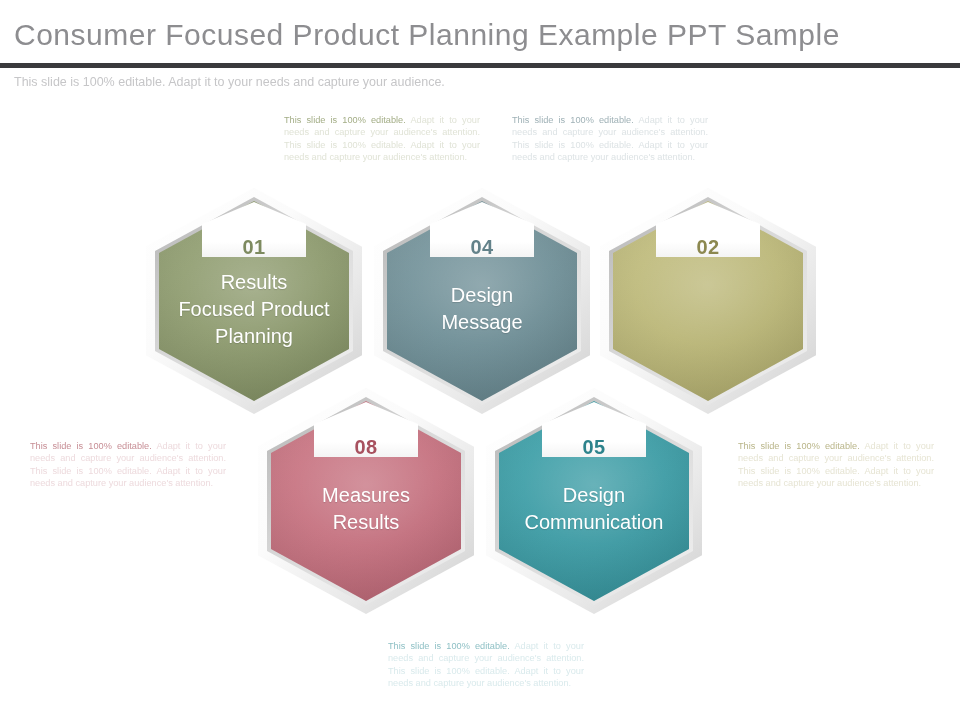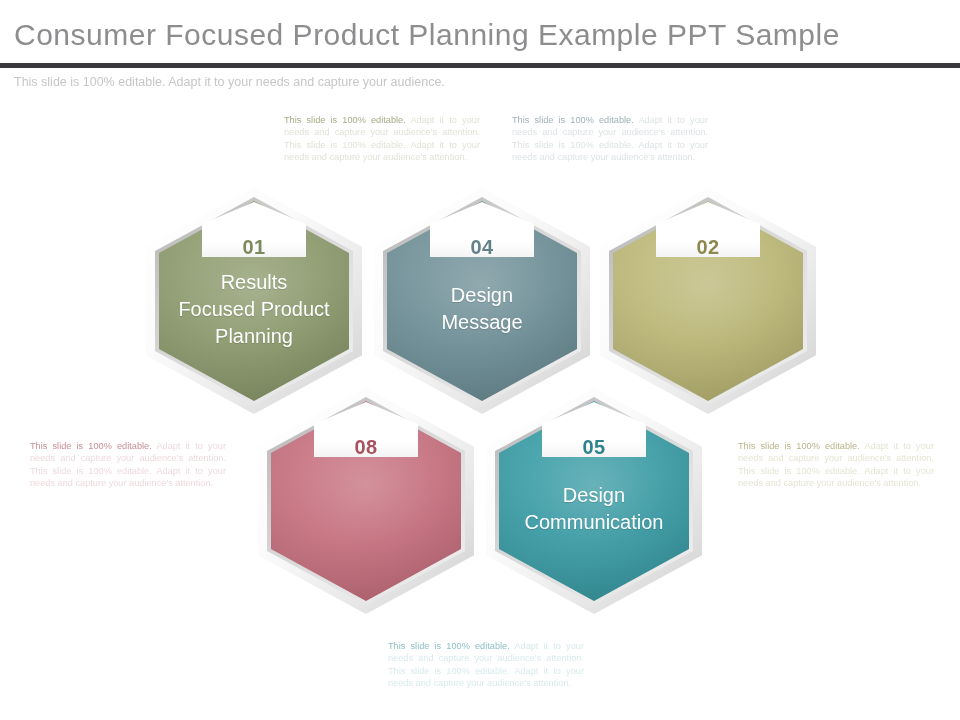--- a/index.html
+++ b/index.html
@@ -217,20 +217,22 @@
   <div class="tab">
     <div class="num">02</div>
   </div>
 </div>
 
 <div class="hex c-rose" id="hex-04">
   <div class="frame"></div>
   <div class="inner-shade"></div>
   <div class="face">
     <div class="sheen"></div>
+    <div class="label">Measures
+Results</div>
   </div>
   <div class="tab">
     <div class="num">08</div>
   </div>
 </div>
 
 <div class="hex c-teal" id="hex-05">
   <div class="frame"></div>
   <div class="inner-shade"></div>
   <div class="face">

